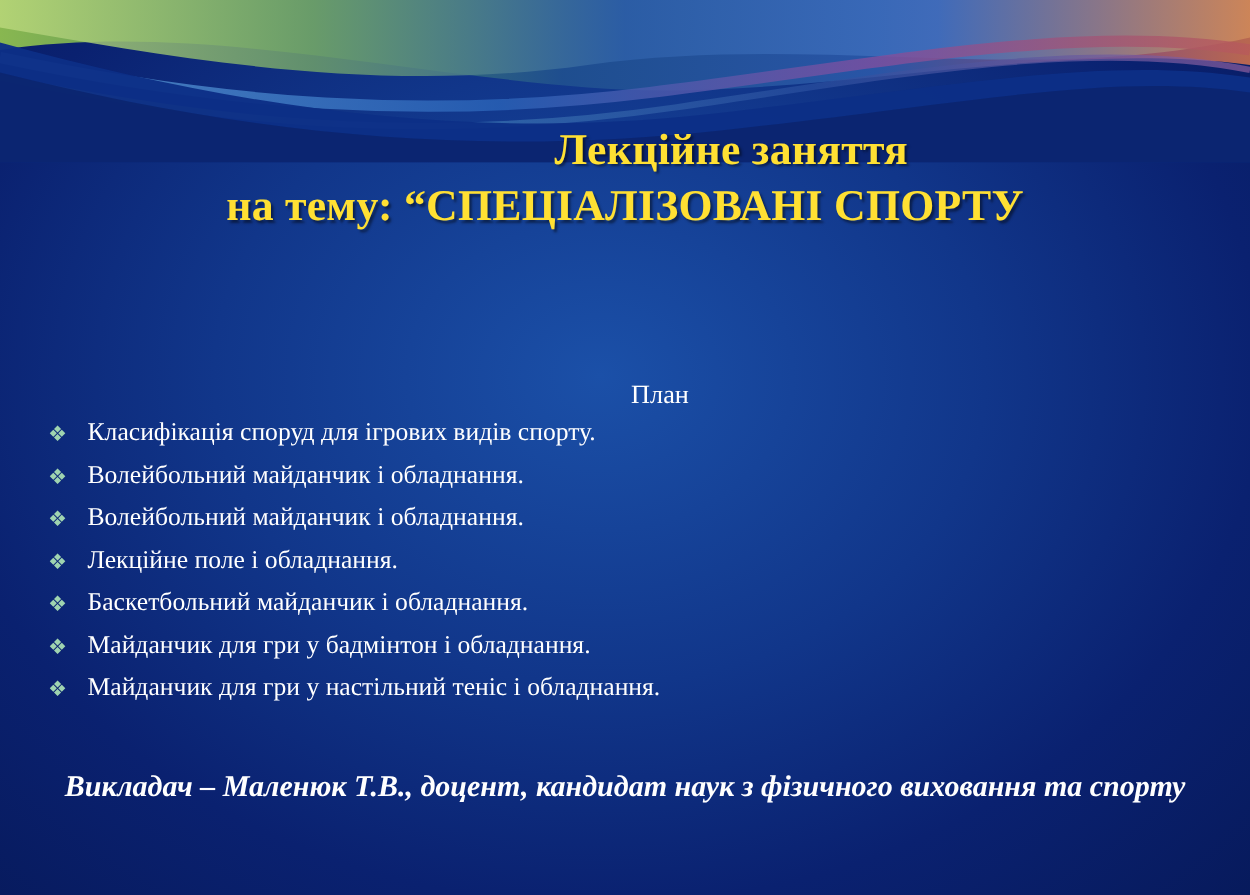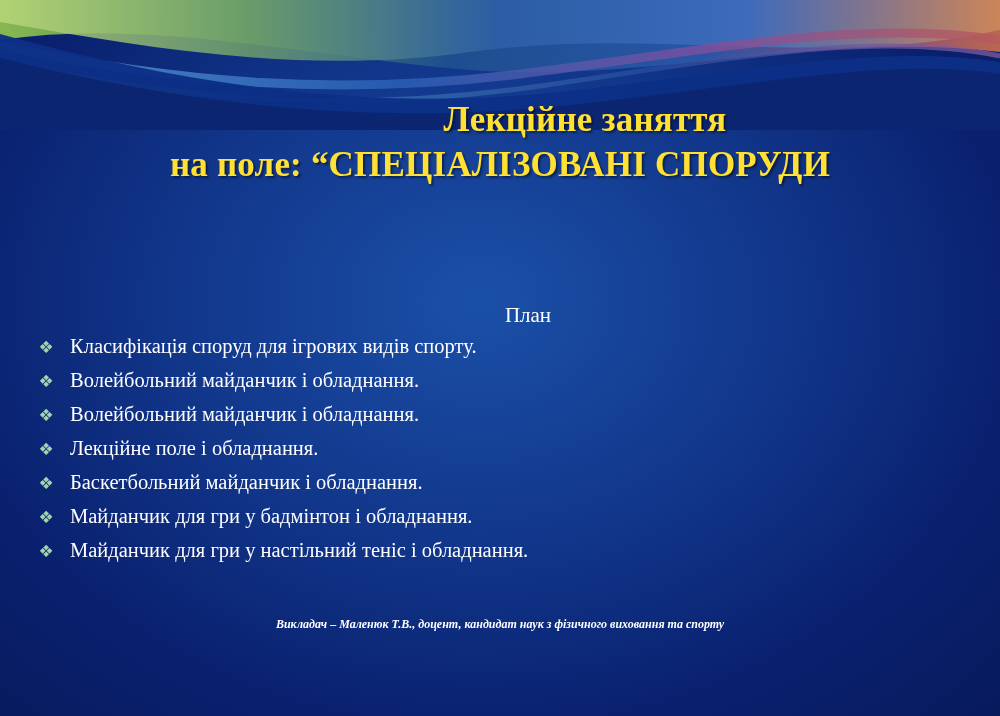--- a/index.html
+++ b/index.html
@@ -100,21 +100,21 @@
 
   .footer-note {
     position: absolute;
     left: 0;
     top: 617px;
     width: 1000px;
     text-align: center;
     color: #ffffff;
     font-style: italic;
     font-weight: bold;
-    font-size: 12px;
+    font-size: 24px;
   }
 </style>
 </head>
 <body>
 
 <div class="slide">
 
   <div class="ribbon-layer">
     <svg width="1000" height="130" viewBox="0 0 1000 130" xmlns="http://www.w3.org/2000/svg" aria-hidden="true">
       <defs>
@@ -157,21 +157,21 @@
 
       <path d="M0,34 C190,86 370,112 560,92 C760,70 880,44 1000,62 L1000,130 L0,130 Z" fill="#0d2f86" opacity="0.96"></path>
       <path d="M0,58 C200,108 380,126 580,104 C780,82 890,58 1000,74 L1000,130 L0,130 Z" fill="#0b256f" opacity="0.9"></path>
     </svg>
   </div>
 
   <div class="content">
 
     <div class="title-block">
       <div class="title-line-1">Лекційне заняття</div>
-      <div class="title-line-2">на поле: “СПЕЦІАЛІЗОВАНІ СПОРУДИ</div>
+      <div class="title-line-2">на тему: “СПЕЦІАЛІЗОВАНІ СПОРТУ</div>
     </div>
 
     <div class="plan-label">План</div>
 
     <ul class="bullet-list">
       <li class="bullet-item">
         <span class="bullet-marker">❖</span>
         <span class="bullet-text">Класифікація споруд для ігрових видів спорту.</span>
       </li>
       <li class="bullet-item">

